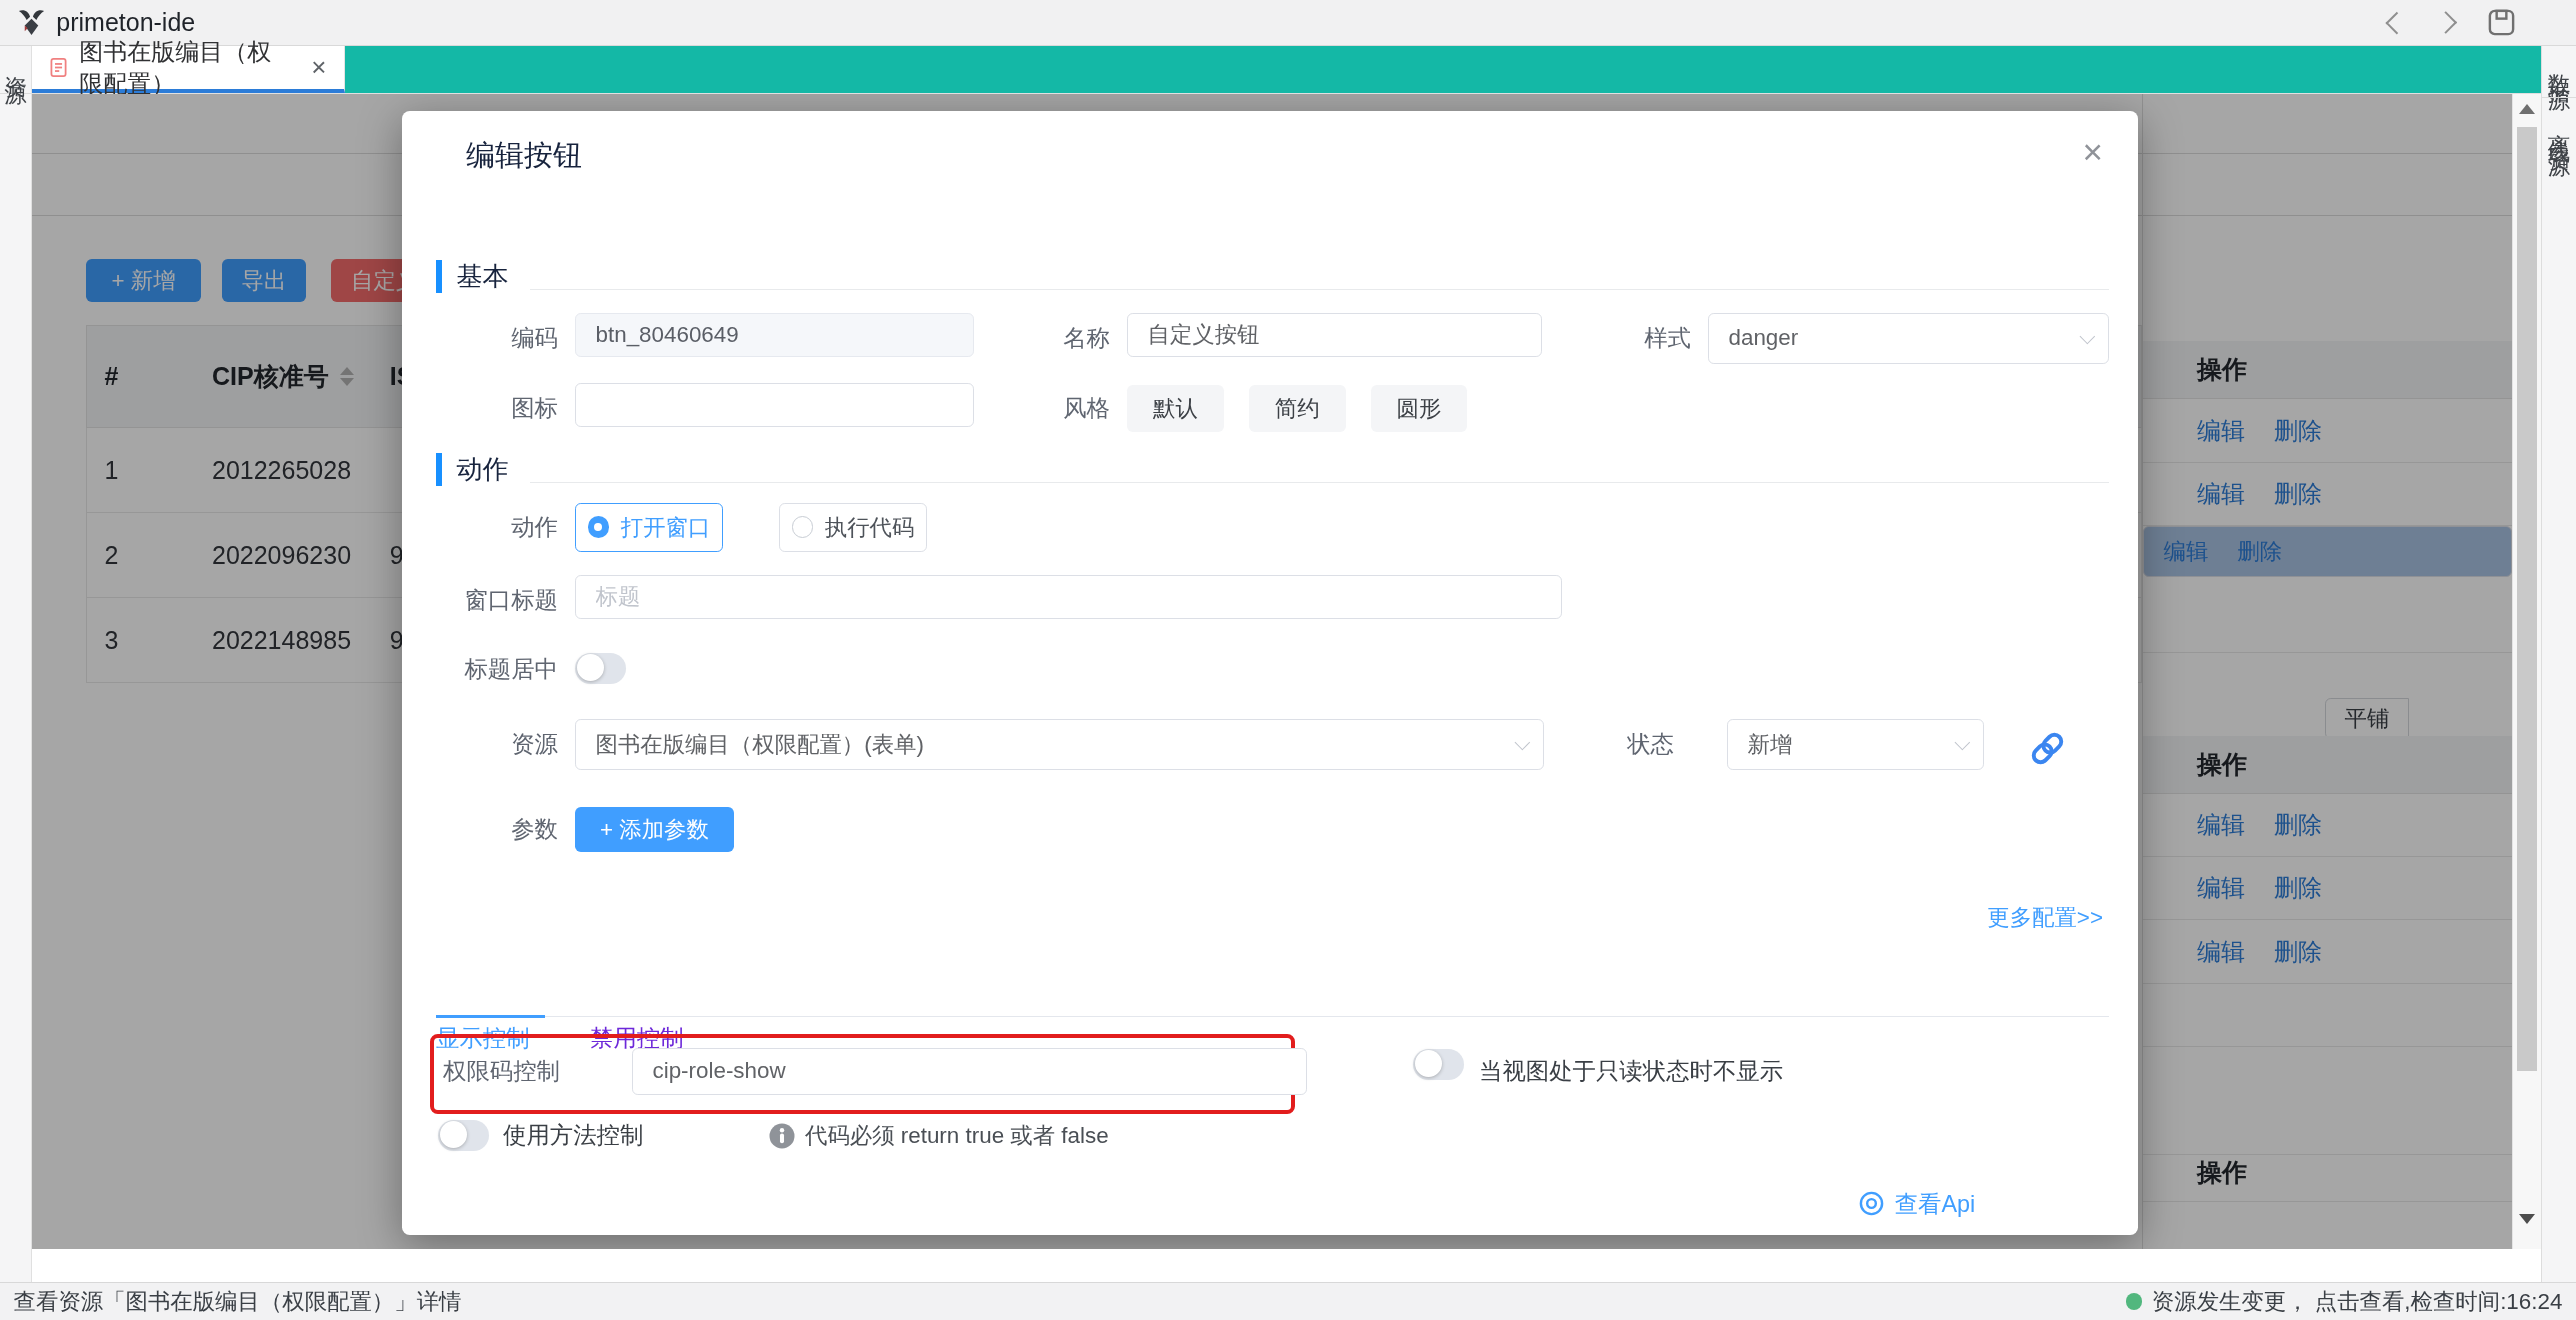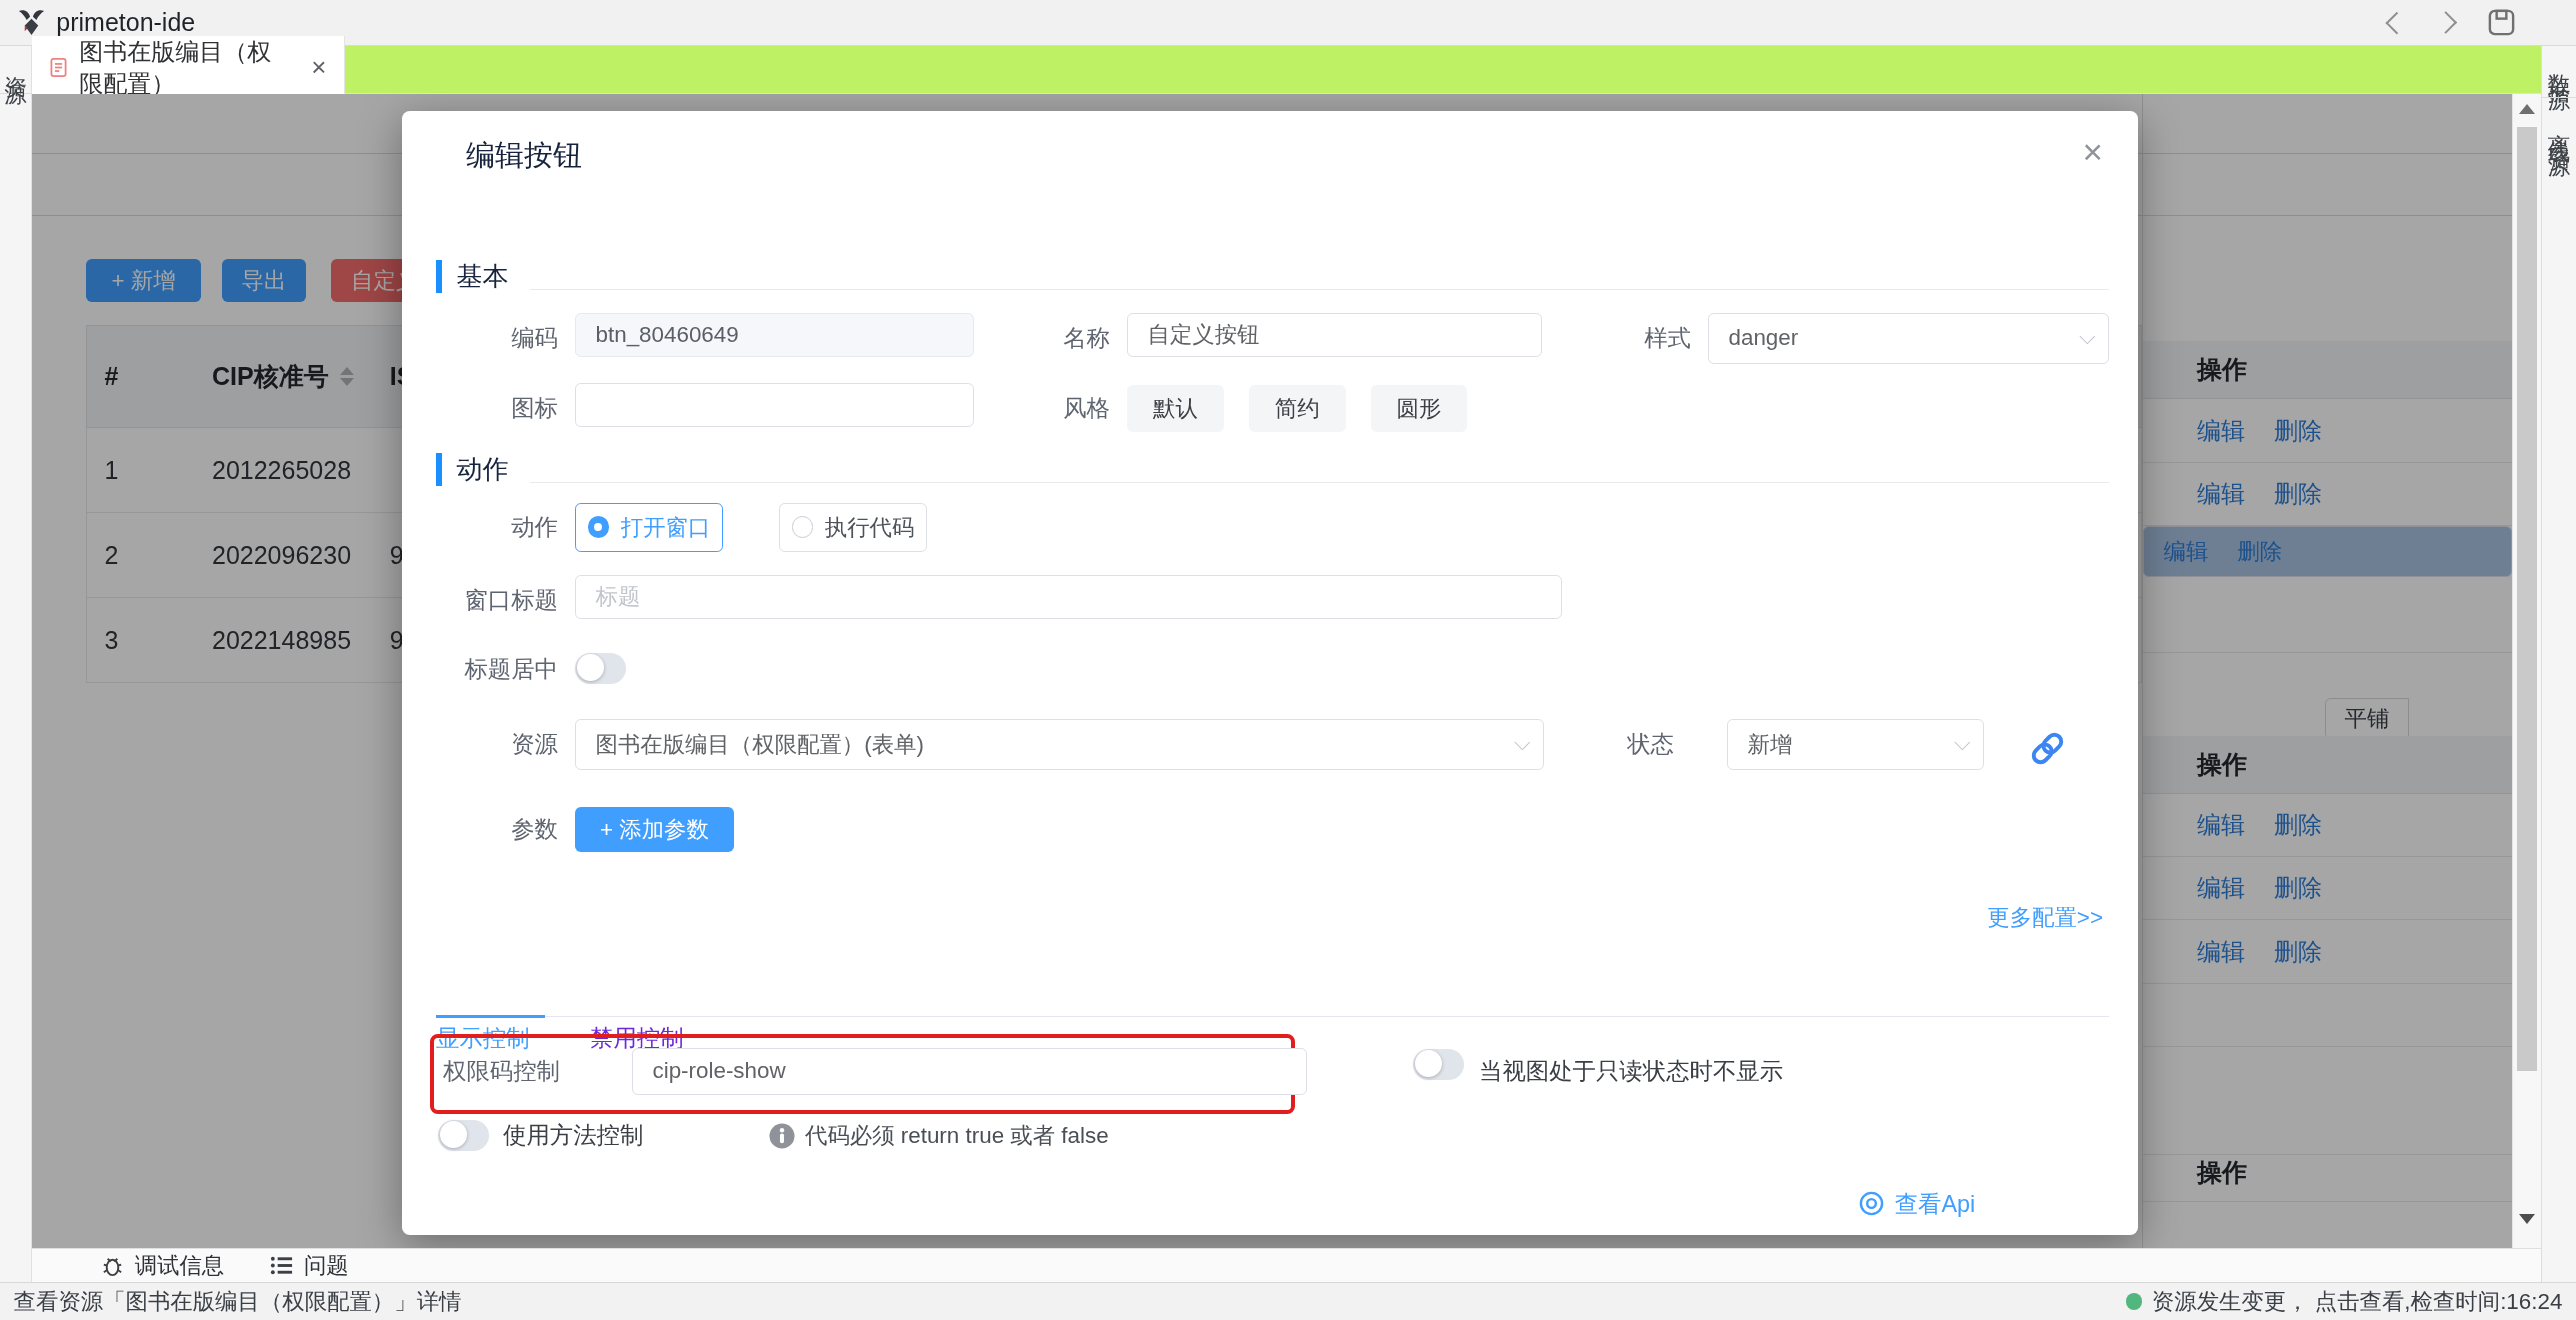--- a/index.html
+++ b/index.html
@@ -18,21 +18,21 @@
   
   .workspace { display:flex; height:1236px; }
   .left-rail { width:32px; background:#f5f5f6; border-right:1px solid #e0e0e0; display:flex; flex-direction:column; align-items:center; padding-top:11.7px; }
   .vtext { writing-mode:vertical-lr; text-orientation:upright; font-size:22.4px; color:#3f4348; letter-spacing:7.8px; }
   .left-rail .vtext { padding-bottom:19.5px; border-bottom:1px solid #dcdcdc; }
   .center { width:2509px; display:flex; flex-direction:column; }
   .right-rail { width:35px; background:#f5f5f6; border-left:1px solid #ddd; display:flex; flex-direction:column; align-items:center; padding-top:9.7px; }
   .right-rail .sep { width:35px; height:1px; background:#dcdcdc; margin:17.5px 0; }
 
   
-  .tabbar { height:48px; background:#bef264; border-bottom:1px solid #e0e0e0; display:flex;align-items:center; }
+  .tabbar { height:48px; background:#14b8a6; border-bottom:1px solid #e0e0e0; display:flex; }
   .tab { width:313px; background:#fff; border-right:1px solid #e4e4e4; border-bottom:4.9px solid #2b7cd8; display:flex; align-items:center; gap:12.7px; padding:0 17.5px; font-size:24px; color:#303133; }
   .tab-close { font-size:26px; color:#5f6368; margin-left:9.7px; }
 
   
   .main { position:relative; height:1155px; background:#fff; overflow:hidden; }
   .bg { position:absolute; left:0; top:0; right:29px; bottom:0; background:#fff; }
   .band1 { position:absolute; left:0; right:0; top:0; height:60px; background:#fff; border-bottom:1px solid #dcdcdc; }
   .band2 { position:absolute; left:0; right:0; top:60px; height:62px; background:#fff; border-bottom:1px solid #dcdcdc; }
   .bbtn { position:absolute; top:165px; height:43px; border-radius:5.8px; color:#fff; font-size:22.4px; display:flex; align-items:center; justify-content:center; }
 
@@ -336,40 +336,20 @@
           <div class="viewapi">
             <svg width="27" height="27" viewBox="0 0 28 28">
               <circle cx="14" cy="14" r="11" fill="none" stroke="#409eff" stroke-width="2.5"></circle>
               <circle cx="14" cy="14" r="4.5" fill="none" stroke="#409eff" stroke-width="2.5"></circle>
             </svg>
             <span>查看Api</span>
           </div>
         </div>
       </div>
 
-      <div class="bottom-panel">
-        <div class="bp-item">
-          <svg width="25" height="25" viewBox="0 0 26 26">
-            <ellipse cx="13" cy="15" rx="6" ry="8" fill="none" stroke="#3c3f44" stroke-width="2"></ellipse>
-            <path d="M8 6 L11 9 M18 6 L15 9 M4 12 L7 13 M22 12 L19 13 M4 20 L7 18 M22 20 L19 18" stroke="#3c3f44" stroke-width="2" fill="none"></path>
-          </svg>
-          <span>调试信息</span>
-        </div>
-        <div class="bp-item">
-          <svg width="25" height="25" viewBox="0 0 26 26">
-            <circle cx="4" cy="6" r="2" fill="#3c3f44"></circle>
-              <rect x="9" y="4.5" width="15" height="3" fill="#3c3f44"></rect>
-            <circle cx="4" cy="13" r="2" fill="#3c3f44"></circle>
-              <rect x="9" y="11.5" width="15" height="3" fill="#3c3f44"></rect>
-            <circle cx="4" cy="20" r="2" fill="#3c3f44"></circle>
-              <rect x="9" y="18.5" width="15" height="3" fill="#3c3f44"></rect>
-          </svg>
-          <span>问题</span>
-        </div>
-      </div>
     </div>
 
     <div class="right-rail">
       <span class="vtext">数据源</span>
       <span class="sep"></span>
       <span class="vtext">离线资源</span>
     </div>
   </div>
 
   <div class="statusbar">

